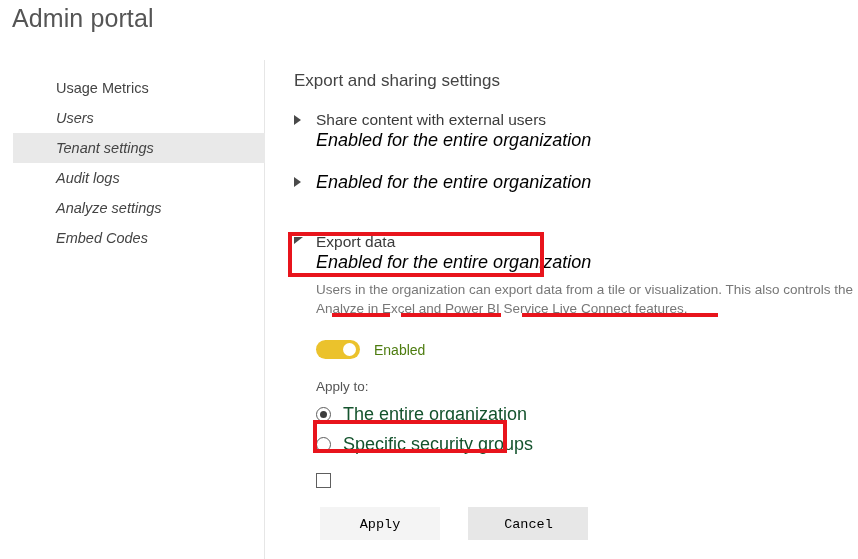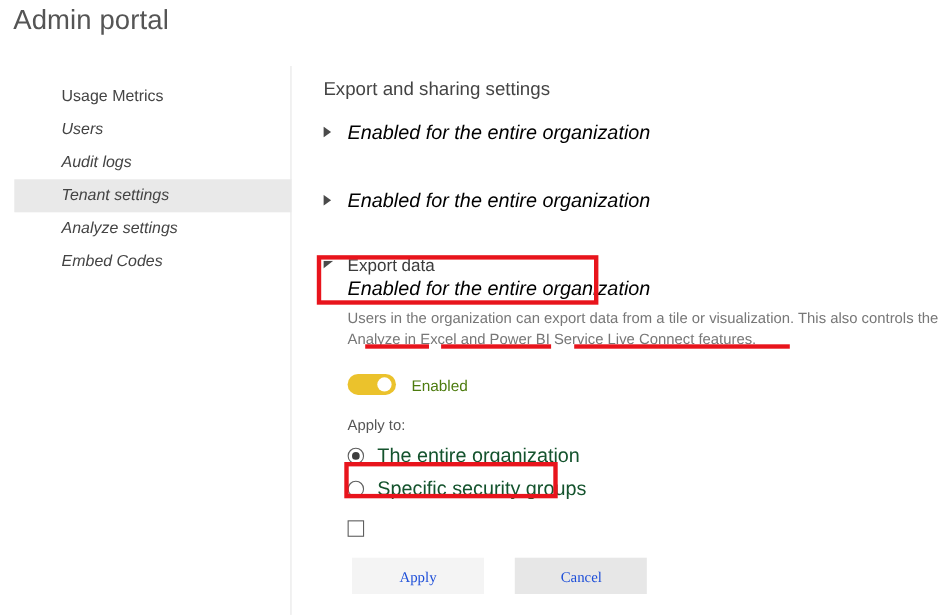--- a/index.html
+++ b/index.html
@@ -211,24 +211,24 @@
     left: 320px;
     top: 507px;
   }
   .btn {
     display: inline-block;
     width: 120px;
     height: 33px;
     line-height: 33px;
     text-align: center;
     font-size: 13.5px;
-    color: #1d4ed8;
+    color: #000000;
     border: none;
     box-sizing: border-box;
-    font-family: Liberation Serif, serif;
+    font-family: Liberation Mono, monospace;
   }
   .btn-apply  { background: #f4f4f4; }
   .btn-cancel { background: #e7e7e7; margin-left: 24px; }
 
   
   .anno-box {
     position: absolute;
     border: 4px solid #e8141c;
     box-sizing: border-box;
     pointer-events: none;
@@ -255,25 +255,25 @@
 <div class="page-title">Admin portal</div>
 
 <div class="sidebar">
   <div class="nav-list">
     <div class="nav-item">
       <span>Usage Metrics</span>
     </div>
     <div class="nav-item">
       <span>Users</span>
     </div>
-    <div class="nav-item">
-      <span>Audit logs</span>
-    </div>
     <div class="nav-item selected">
       <span>Tenant settings</span>
+    </div>
+    <div class="nav-item">
+      <span>Audit logs</span>
     </div>
     <div class="nav-item">
       <span>Analyze settings</span>
     </div>
     <div class="nav-item">
       <span>Embed Codes</span>
     </div>
   </div>
 </div>
 
@@ -282,20 +282,21 @@
   <div class="content-title">Export and sharing settings</div>
 
   <div class="setting" id="setting-share">
     <div class="setting-head">
       <span class="arrow">
         <svg width="8" height="10" viewBox="0 0 8 10">
             <path d="M0 0 L7 5 L0 10 Z" fill="#4a4a4a"></path>
           </svg>
       </span>
       <div>
+        <div class="setting-name">Share content with external users</div>
         <div class="setting-state">Enabled for the entire organization</div>
       </div>
     </div>
   </div>
 
   <div class="setting" id="setting-publish">
     <div class="setting-head">
       <span class="arrow">
         <svg width="8" height="10" viewBox="0 0 8 10">
             <path d="M0 0 L7 5 L0 10 Z" fill="#4a4a4a"></path>

